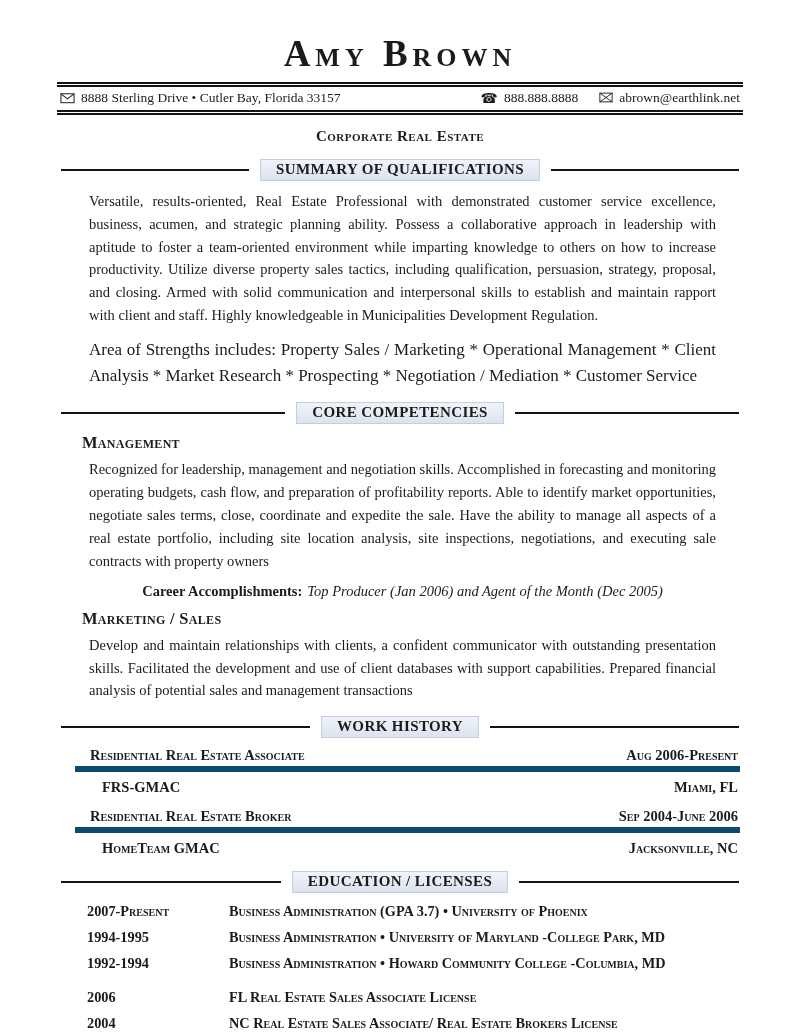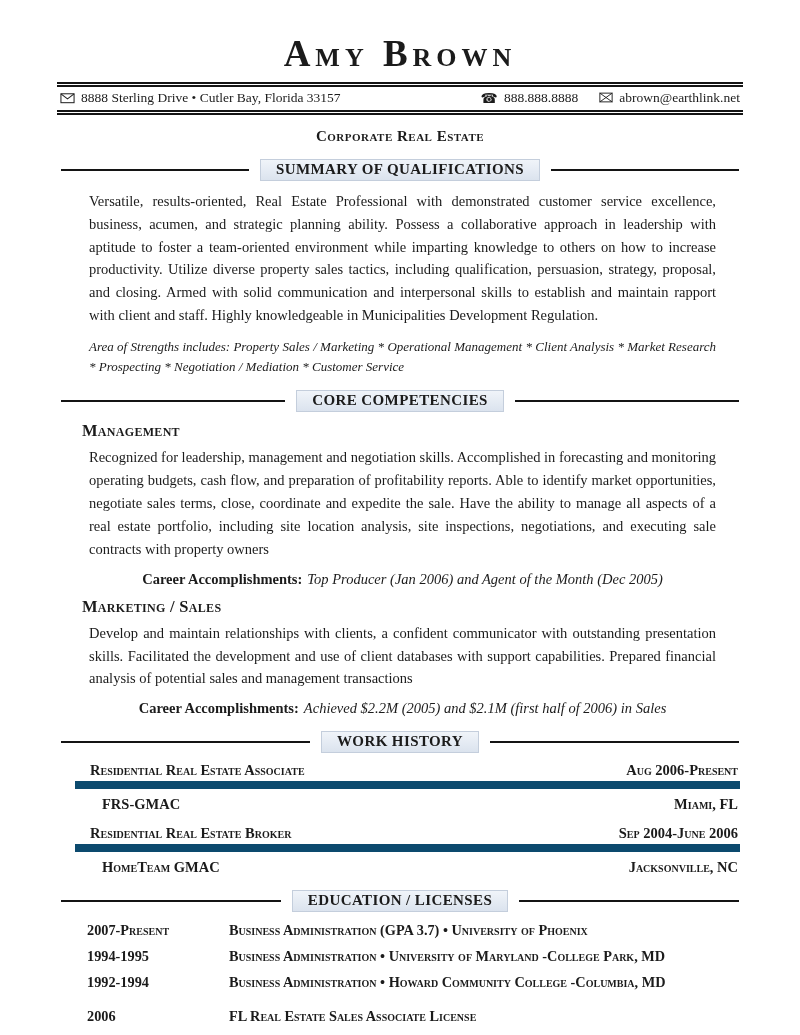--- a/index.html
+++ b/index.html
@@ -59,43 +59,42 @@
     white-space: nowrap;
   }
   
   .para {
     margin: 4px 27px 10px 32px;
     text-align: justify;
     font-size: 14.5px;
     line-height: 1.58;
   }
   .strengths {
-    font-style: italic;
     margin: 5px 27px 6px 32px;
     text-align: justify;
-    font-size: 13px;
+    font-size: 17px;
     line-height: 1.5;
   }
   .subhead {
     font-variant: small-caps;
     font-weight: bold;
     font-size: 16.5px;
     letter-spacing: 0.3px;
     margin: 9px 0 5px 25px;
   }
   .accomp { margin: 10px 27px 9px 32px; font-size: 14.5px; text-align: center; }
   .accomp .label { font-weight: bold; }
   .accomp .value { font-style: italic; margin-left: 5px; }
   
   .work-block { margin: 4px 3px 2px 18px; }
   .job + .job { margin-top: 12px; }
   .job-title-row {
     display: flex; justify-content: space-between; align-items: baseline;
     padding: 0 2px 2px 15px;
-    border-bottom: 8px solid #0c4a6e;
+    border-bottom: 6px solid #0c4a6e;
     font-variant: small-caps; font-weight: bold; font-size: 14.5px;
   }
   .job-company-row {
     display: flex; justify-content: space-between; align-items: baseline;
     padding: 7px 2px 0 27px;
     font-variant: small-caps; font-size: 14.5px; font-weight: 700;
   }
   
   .edu-list { margin: 10px 3px 0 30px; }
   .edu-row {
@@ -157,23 +156,20 @@
   </div>
 
   <div class="subhead">Management</div>
   <p class="para">Recognized for leadership, management and negotiation skills. Accomplished in forecasting and monitoring operating budgets, cash flow, and preparation of profitability reports. Able to identify market opportunities, negotiate sales terms, close, coordinate and expedite the sale. Have the ability to manage all aspects of a real estate portfolio, including site location analysis, site inspections, negotiations, and executing sale contracts with property owners</p>
   <p class="accomp">
     <span class="label">Career Accomplishments:</span><span class="value">Top Producer (Jan 2006) and Agent of the Month (Dec 2005)</span>
   </p>
 
   <div class="subhead">Marketing / Sales</div>
   <p class="para">Develop and maintain relationships with clients, a confident communicator with outstanding presentation skills. Facilitated the development and use of client databases with support capabilities. Prepared financial analysis of potential sales and management transactions</p>
-  <p class="accomp">
-    <span class="label">Career Accomplishments:</span><span class="value">Achieved $2.2M (2005) and $2.1M (first half of 2006) in Sales</span>
-  </p>
 
   <div class="sec-head">
     <span class="rule"></span>
     <span class="sec-chip">WORK HISTORY</span>
     <span class="rule"></span>
   </div>
   <div class="work-block">
     <div class="job">
       <div class="job-title-row">
         <span>Residential Real Estate Associate</span>

